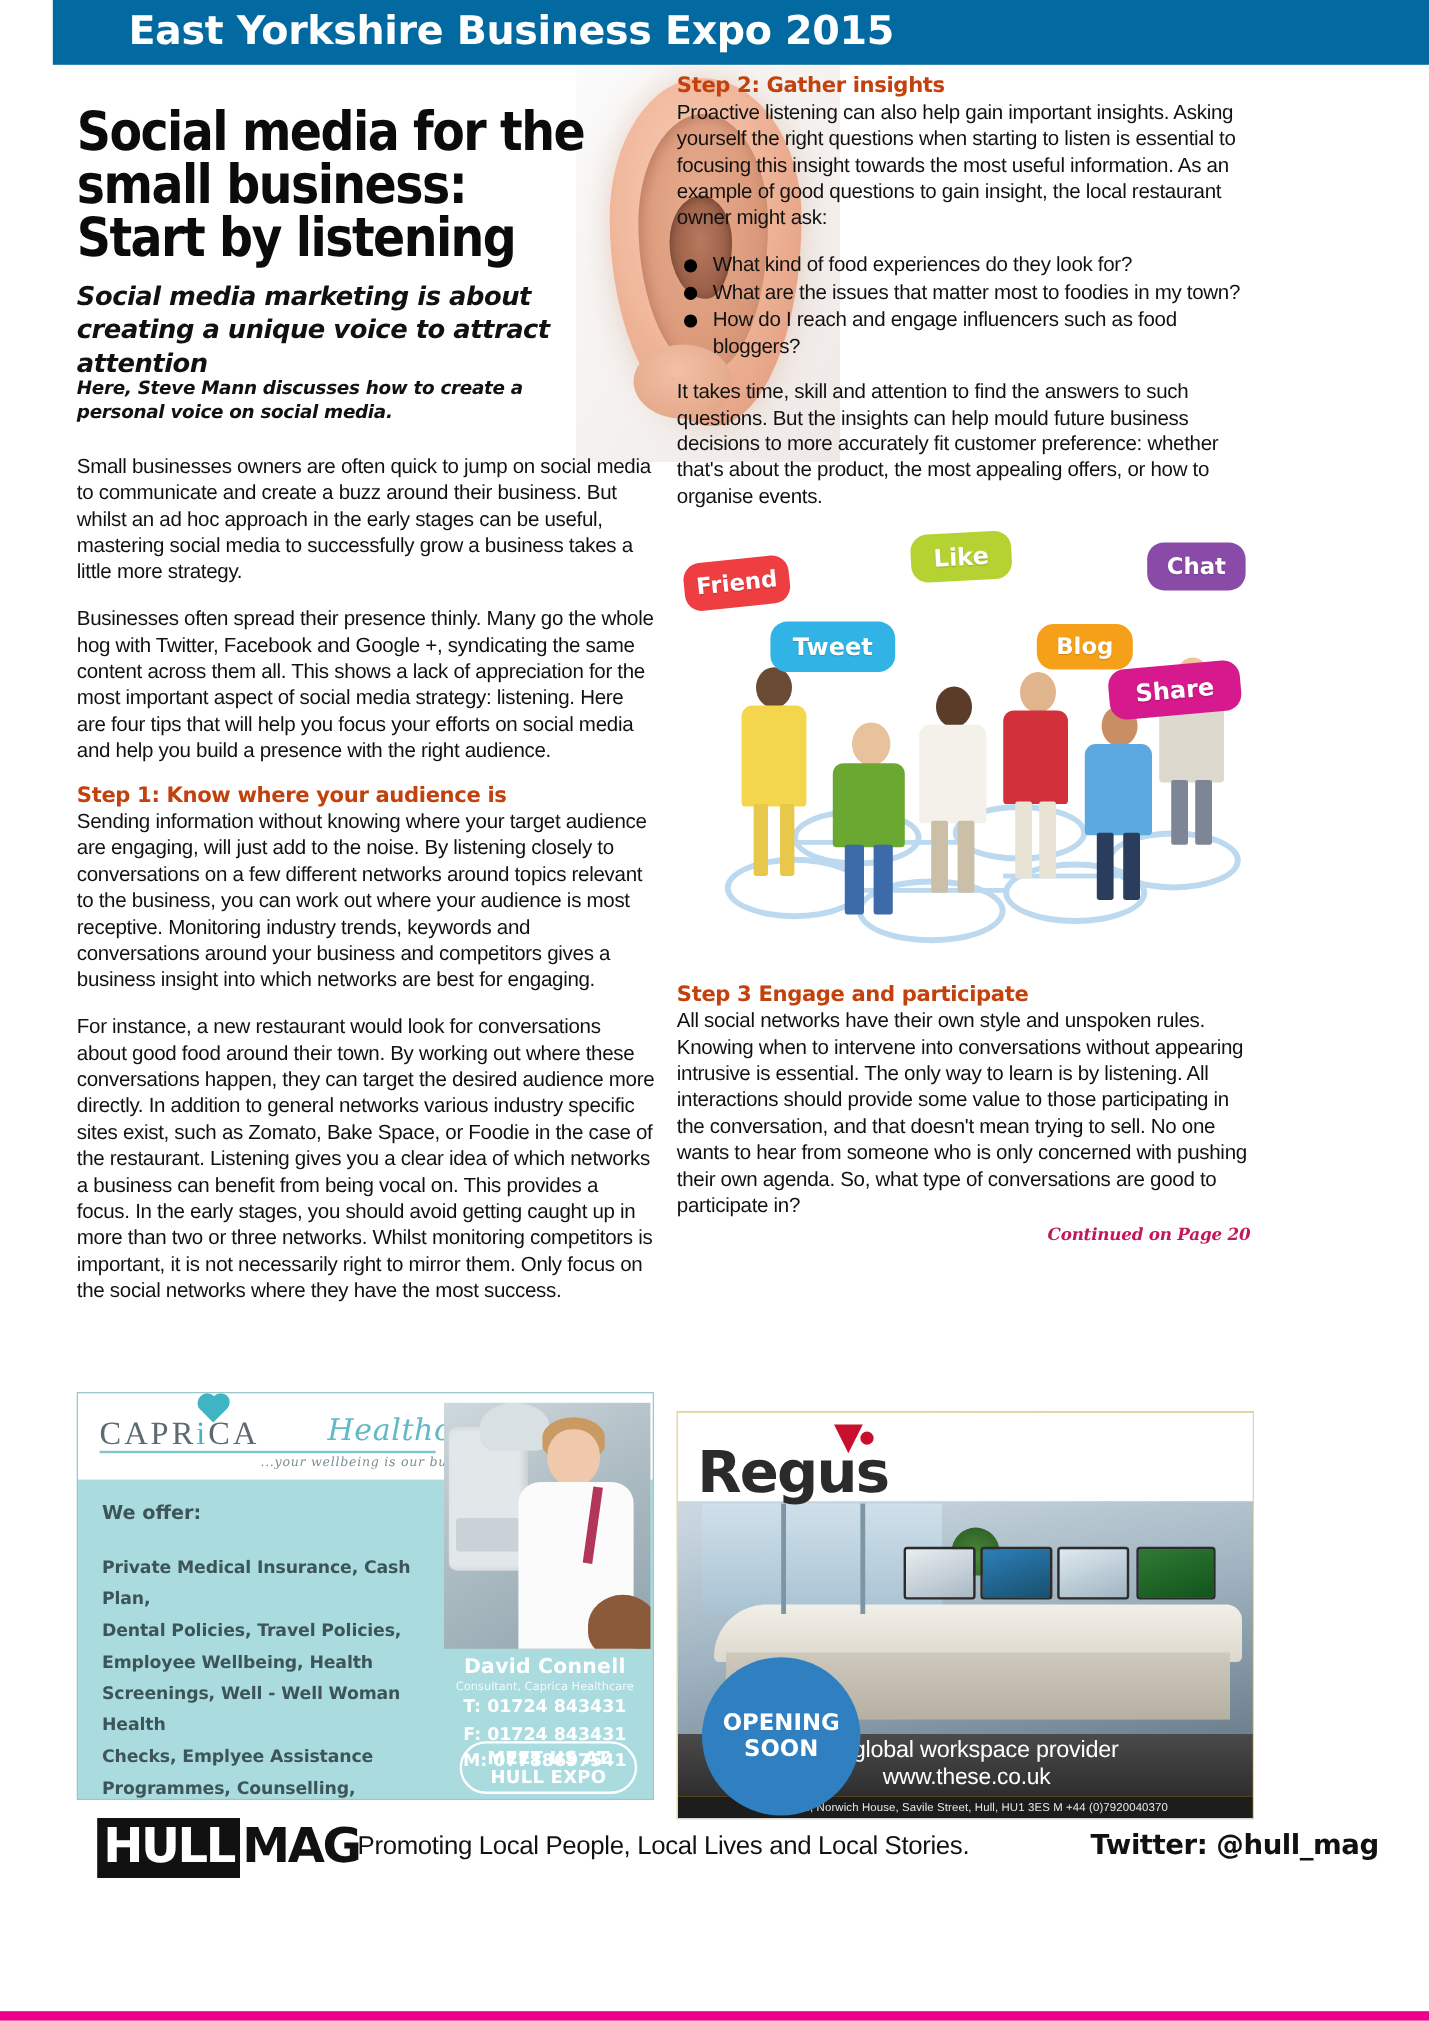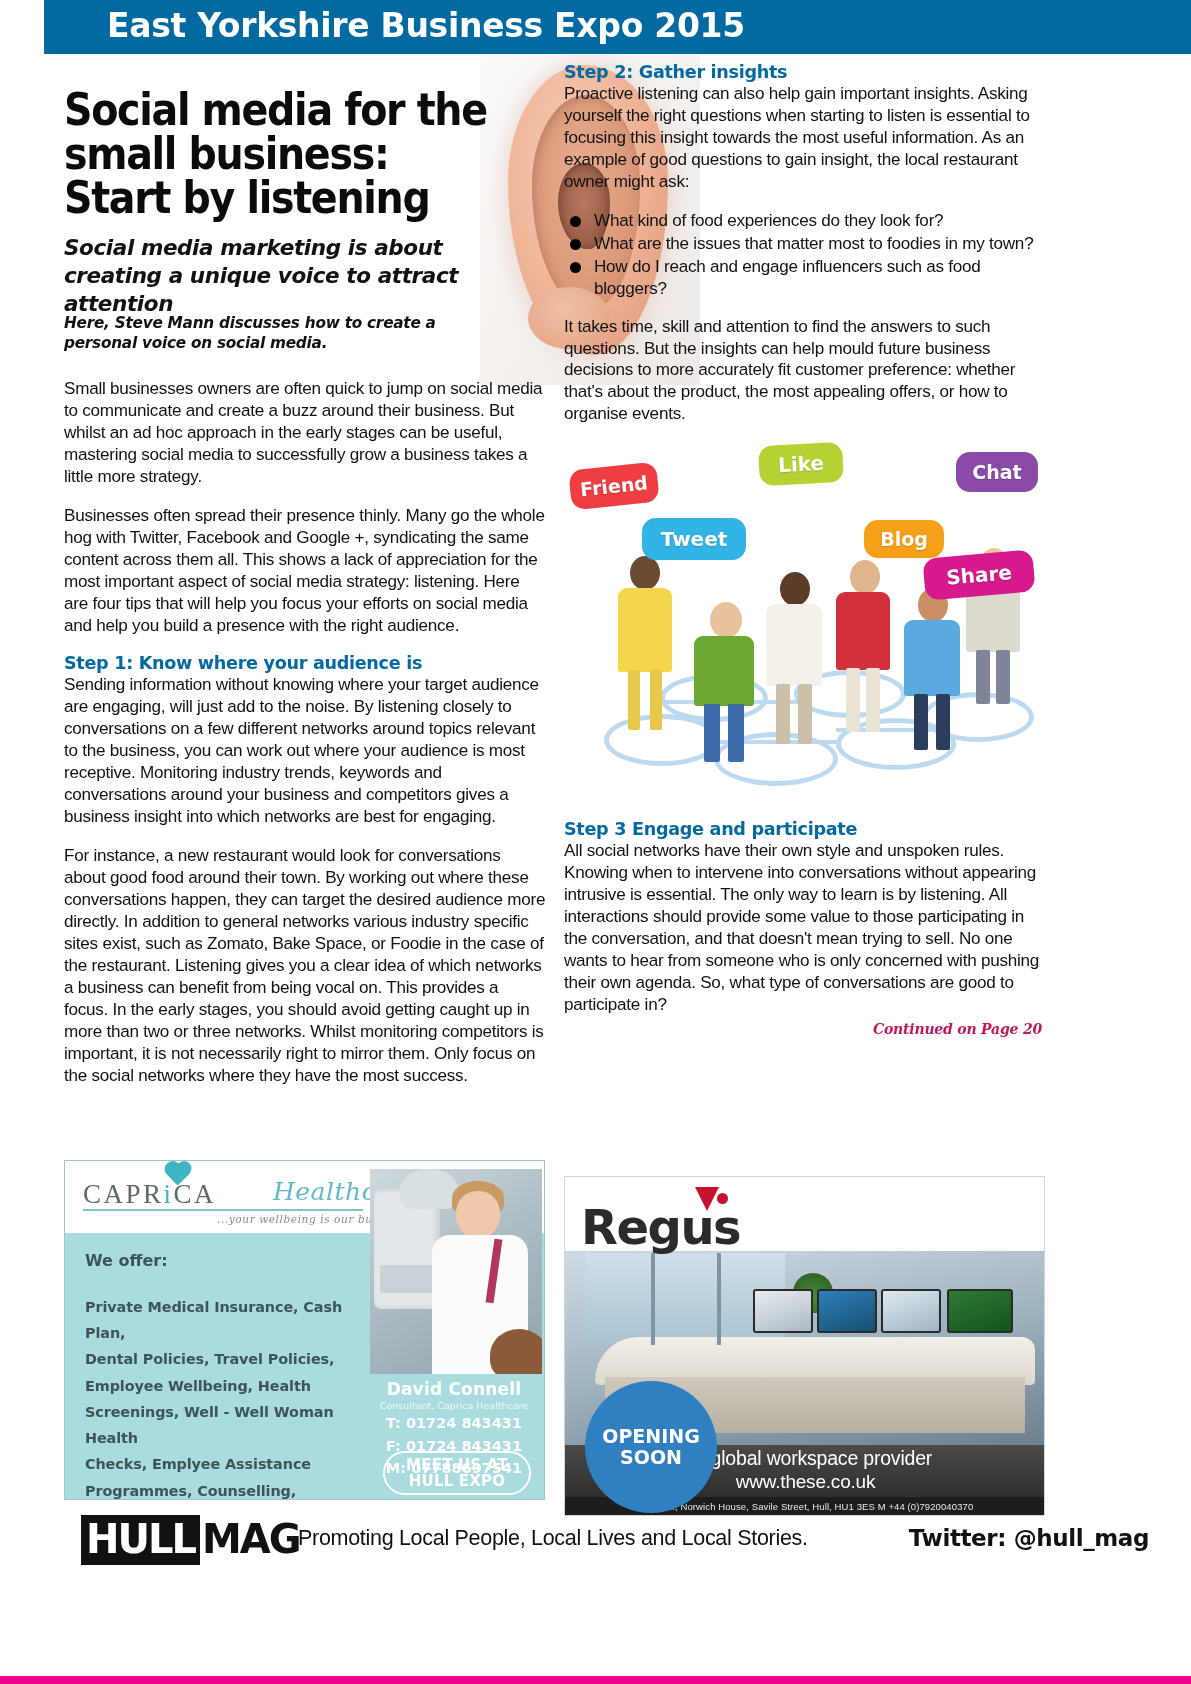--- a/index.html
+++ b/index.html
@@ -130,21 +130,21 @@
     font-family: "Liberation Sans", sans-serif;
   }
   p.body.tight { margin-bottom: 0; }
 
   h3.step {
     margin: 0 0 1px 0;
     font-family: "DejaVu Sans", sans-serif;
     font-weight: bold;
     font-size: 17.6px;
     letter-spacing: -0.3px;
-    color: #0369a1;
+    color: #c2410c;
   }
 
   ul.qlist {
     list-style: none;
     margin: 4px 0 16px 0;
     padding: 0;
   }
   ul.qlist li {
     position: relative;
     padding-left: 30px;

